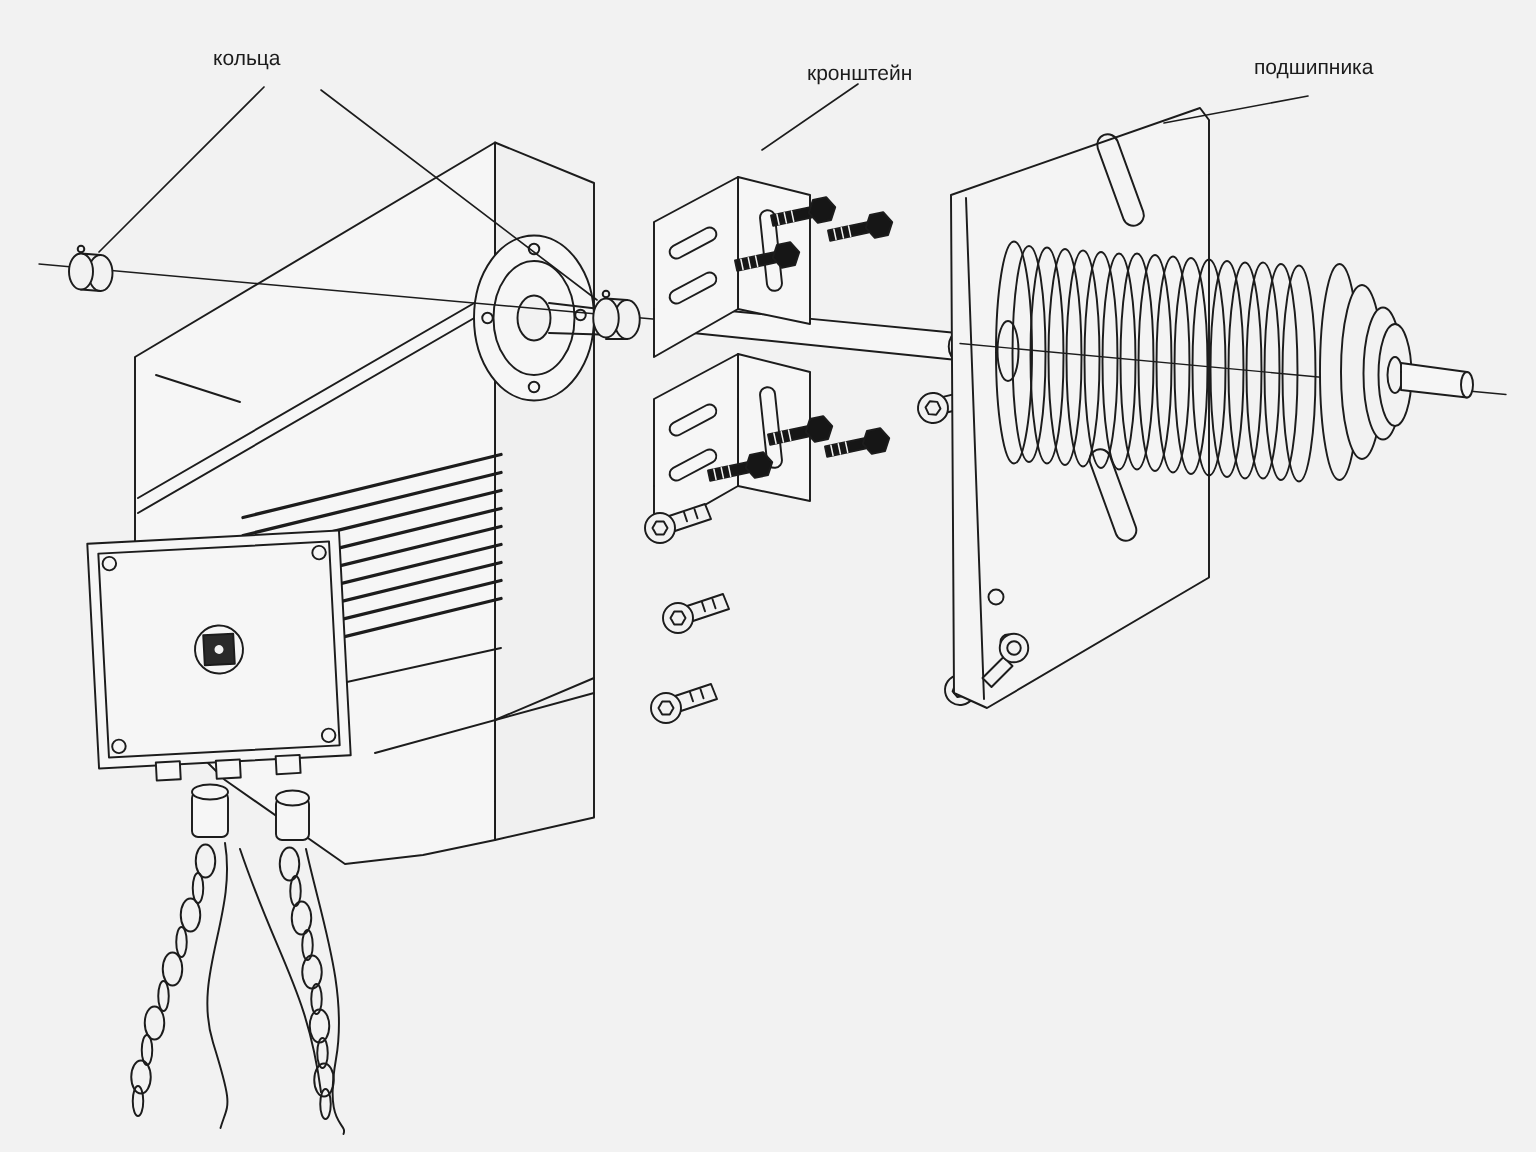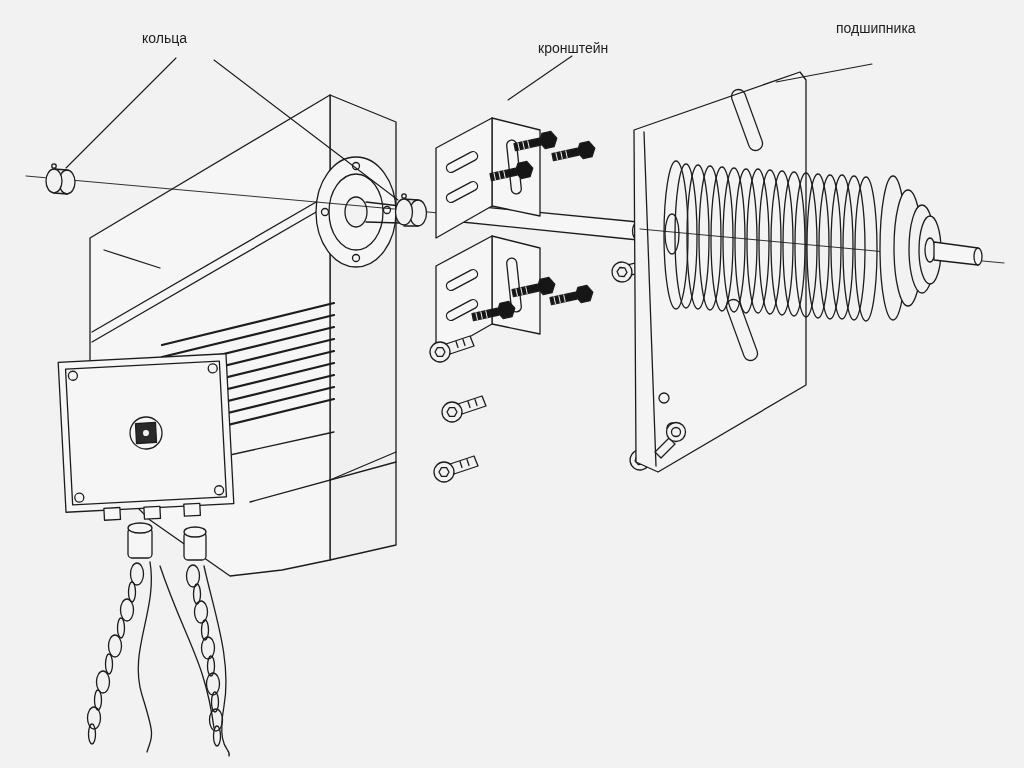--- a/index.html
+++ b/index.html
@@ -254,15 +254,15 @@
       <line x1="872" y1="64" x2="776" y2="82"></line>
     </g>
 
   </g>
 </svg>
 
   <div class="label" style="left:142px; top:30px;">кольца</div>
 
   <div class="label" style="left:538px; top:40px;">кронштейн</div>
 
-  <div class="label" style="left:836px; top:20px;">подшипника</div>
+  <div class="label" style="left:836px; top:36px;">подшипника</div>
 
 </div>
 
 </body></html>

